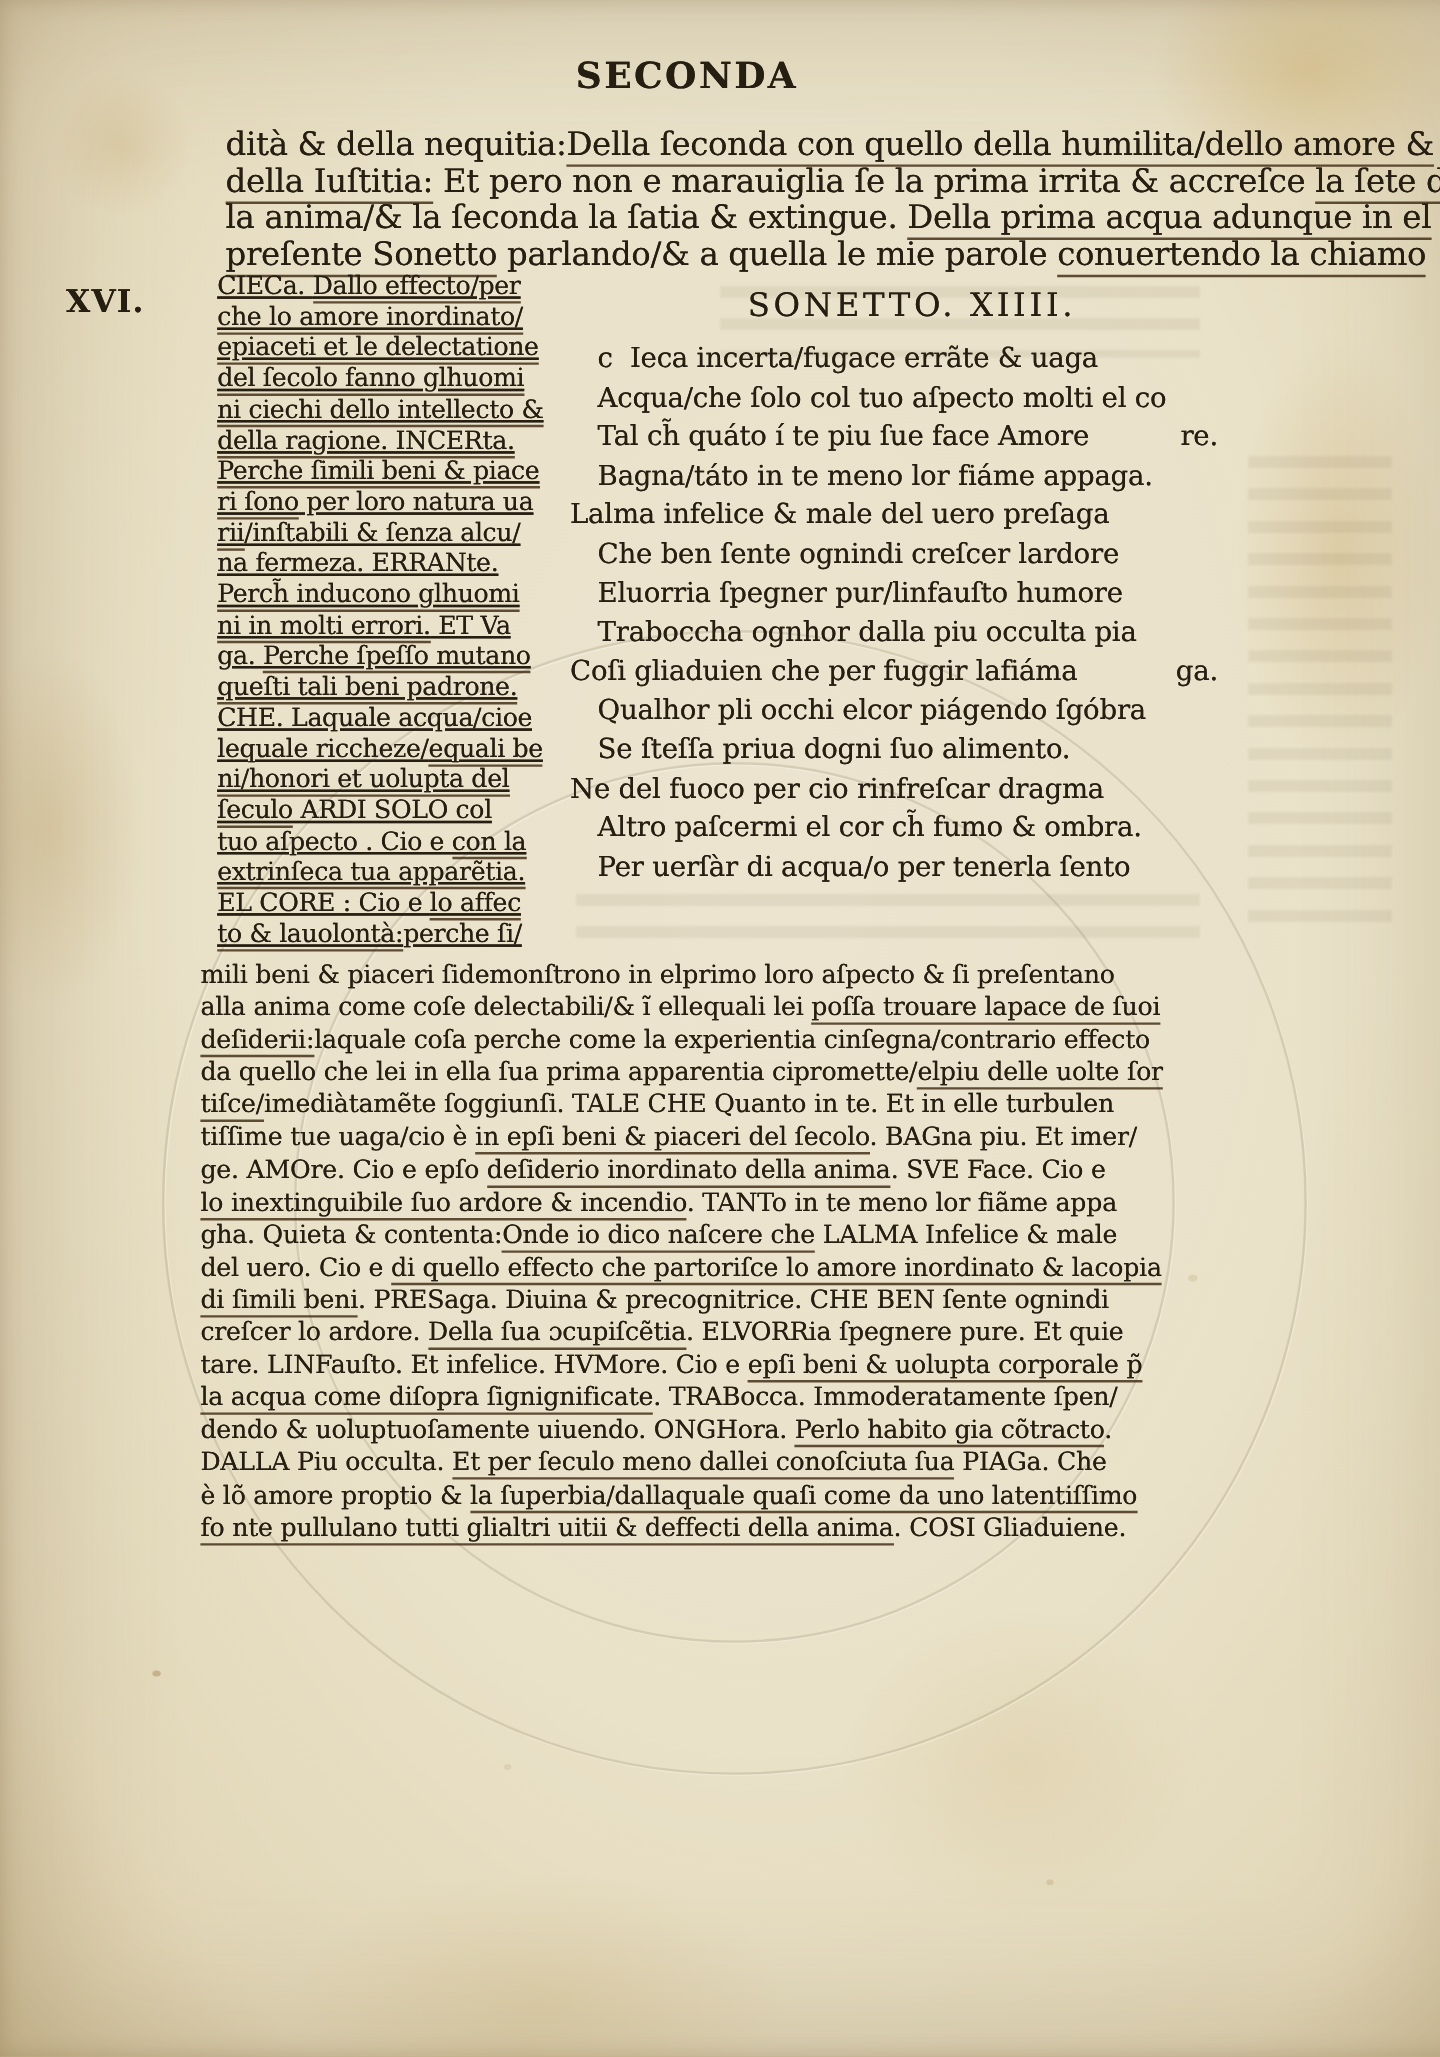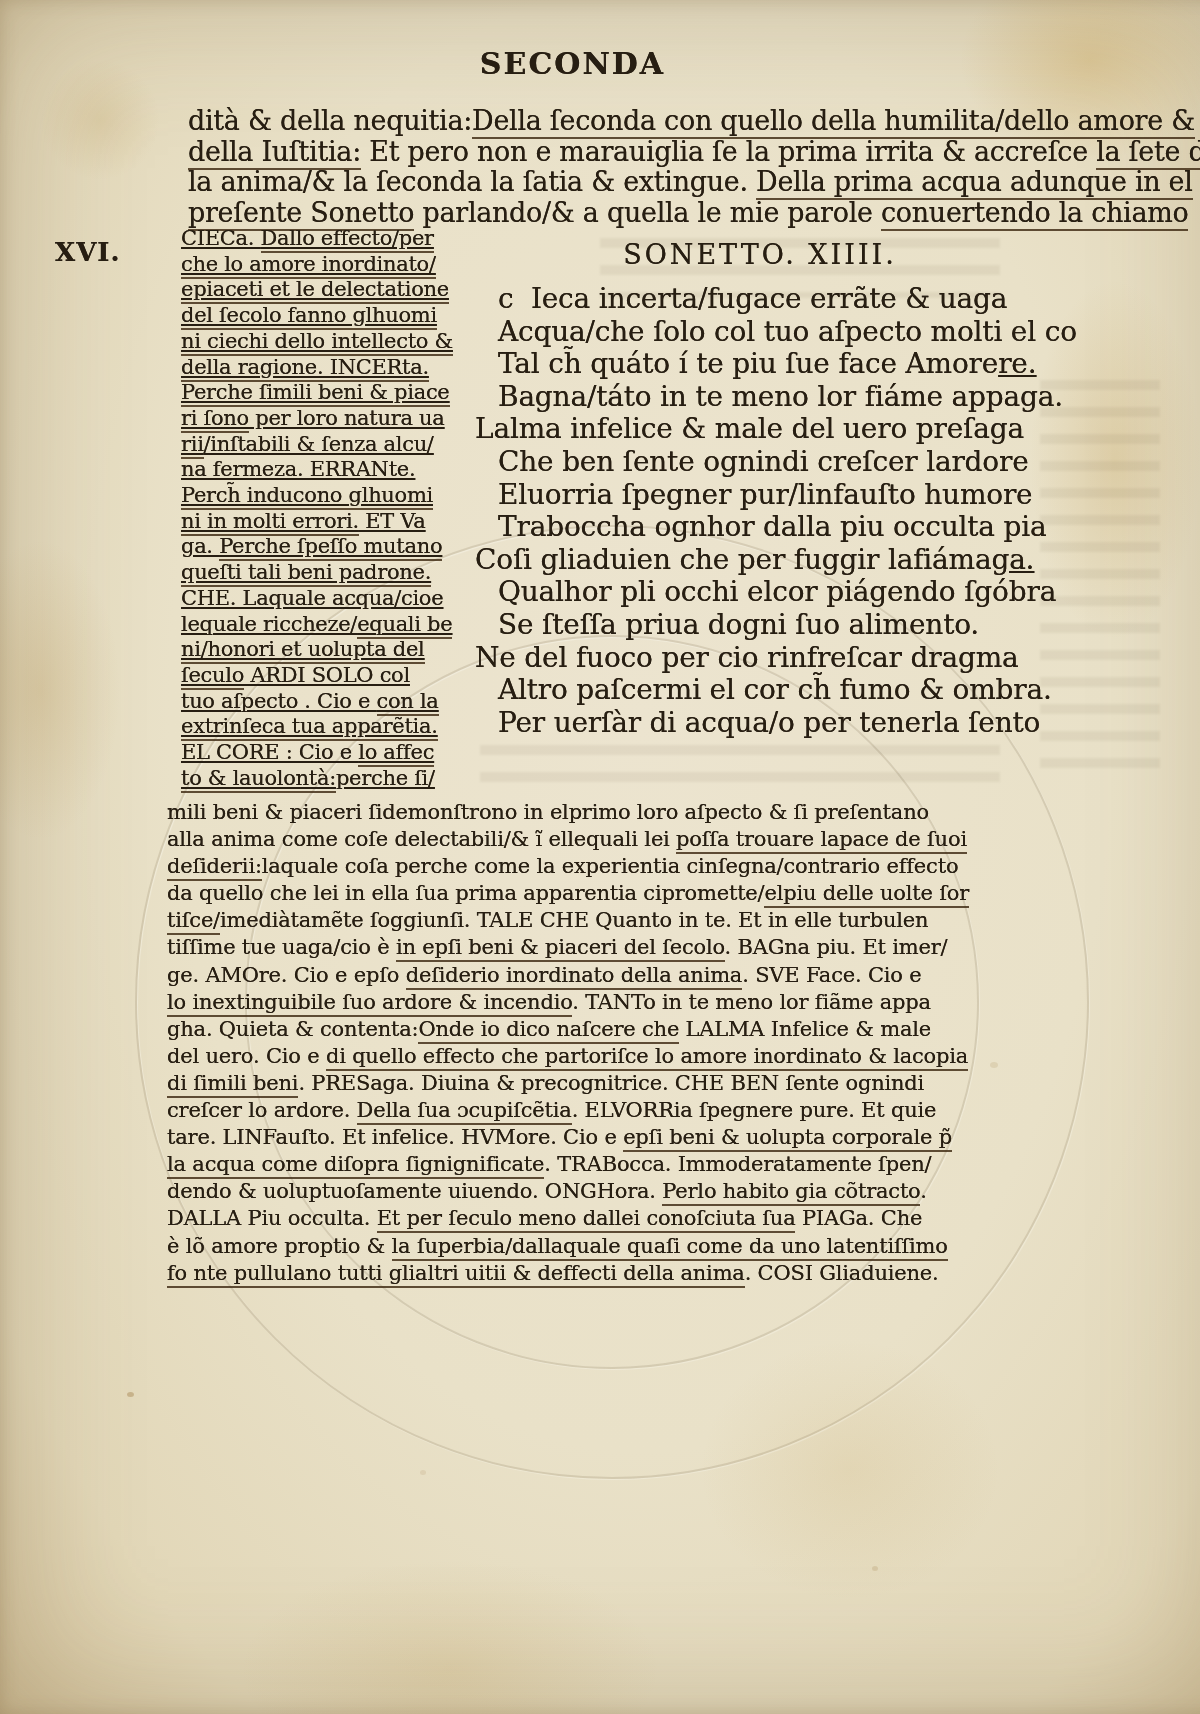--- a/index.html
+++ b/index.html
@@ -36,25 +36,25 @@
   .u{border-bottom:2.6px solid rgba(62,41,18,.82);padding-bottom:1px;}
 
   #header{left:0;top:46px;width:1145px;text-align:center;font-size:30px;letter-spacing:2px;font-weight:bold;}
   #marginlabel{left:55px;top:237px;font-size:26px;font-weight:bold;letter-spacing:1px;}
 
   #intro{left:188px;top:106px;width:835px;font-size:27px;line-height:30.5px;letter-spacing:-.3px;}
   #leftcol{left:181px;top:226px;width:300px;font-size:21px;line-height:25.7px;letter-spacing:-.3px;text-decoration:underline;}
   #commentary{left:167px;top:799px;width:845px;font-size:21px;line-height:27.1px;letter-spacing:-.2px;}
 
   #sonnethead{left:500px;top:239px;width:520px;text-align:center;font-size:27px;letter-spacing:3px;}
-  #sonnet{left:475px;top:283px;width:546px;font-size:28px;line-height:32.6px;letter-spacing:-.2px;}
+  #sonnet{left:475px;top:283px;width:546px;font-size:23px;line-height:32.6px;letter-spacing:-.2px;}
   .sl{display:flex;white-space:nowrap;}
   .st0{margin-left:0;}
   .st1i{margin-left:23px;}
-  .turn{margin-left:auto;margin-right:6px;text-decoration:underline;}
+  .turn{margin-left:auto;margin-right:6px;}
 
   
   #intro,#leftcol,#commentary,#sonnet,#sonnethead,#header,#marginlabel{
     text-shadow:0 0 .5px rgba(39,30,18,.9);
   }
 </style>
 </head>
 <body>
 
 <div id="page">

